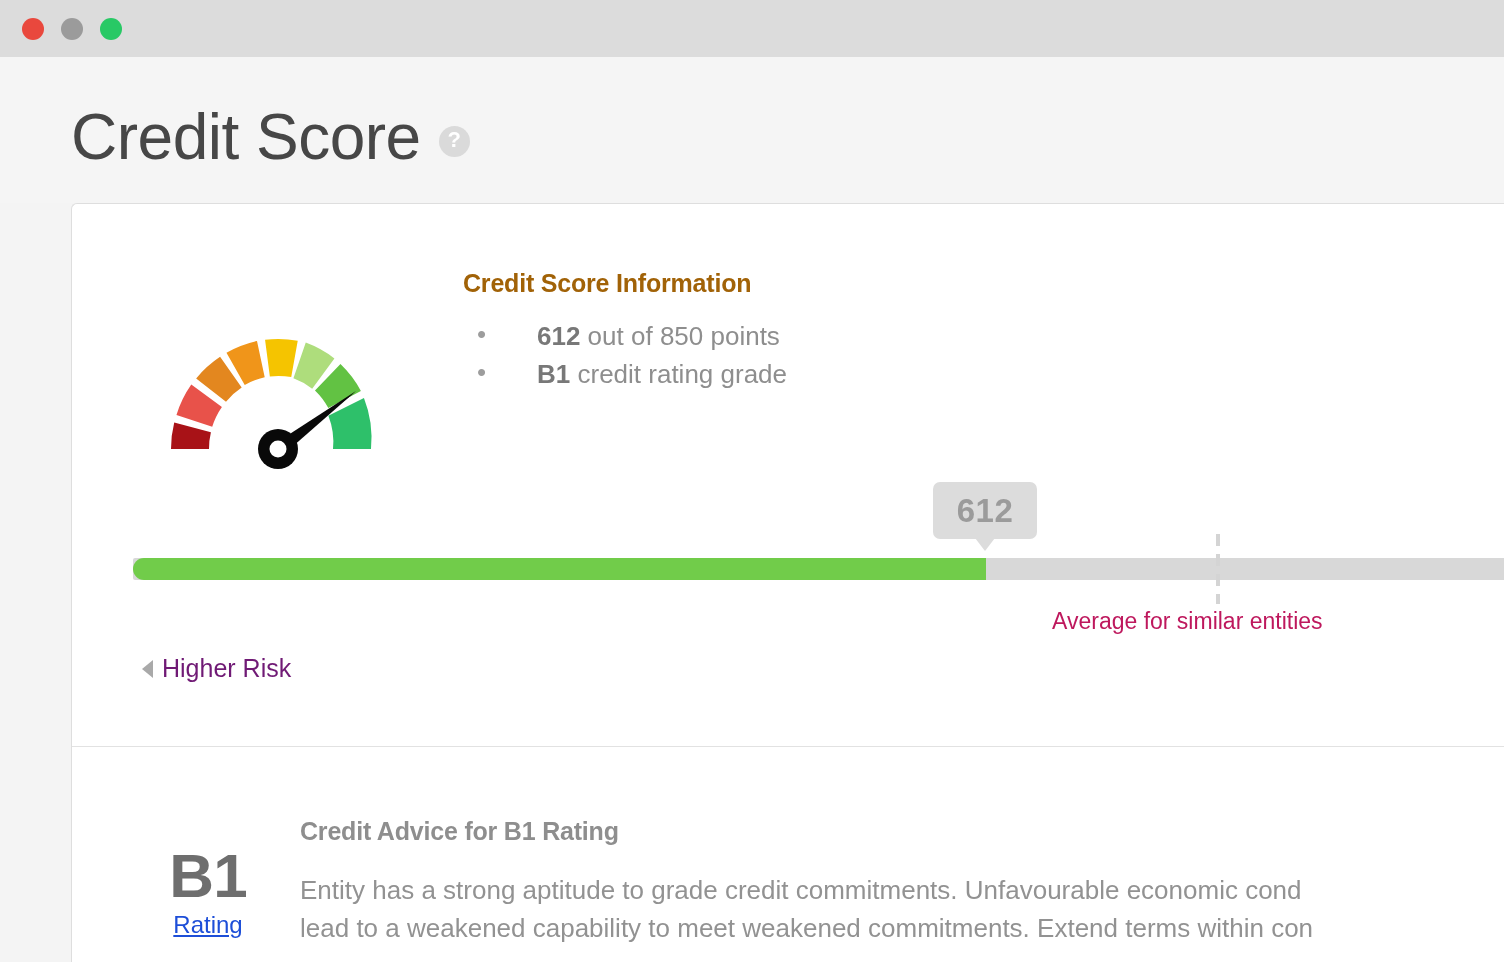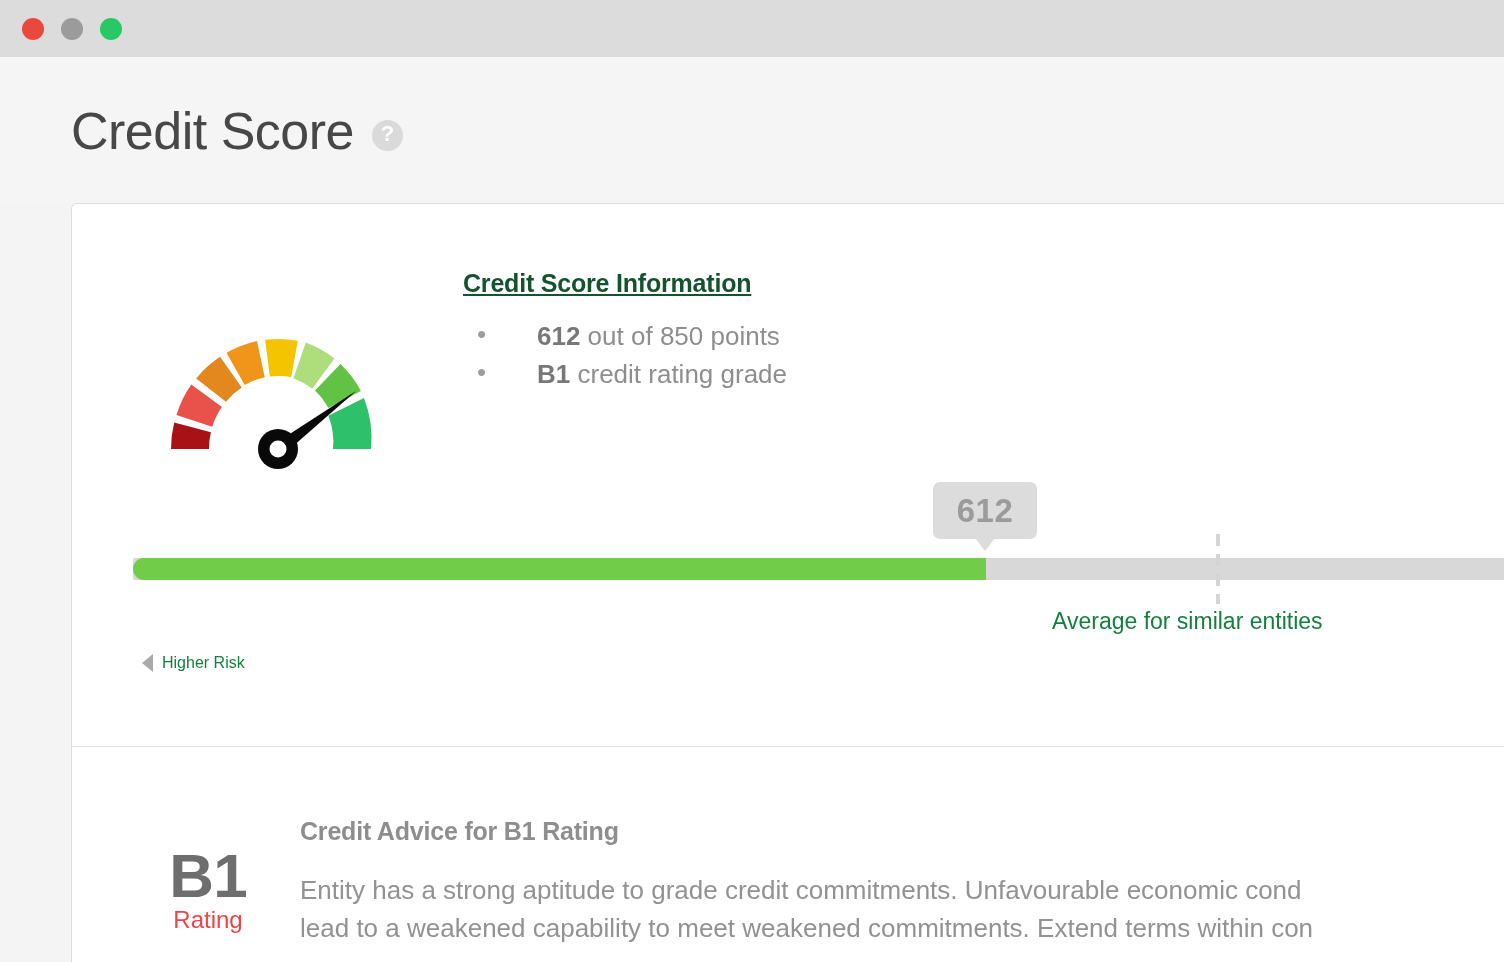--- a/index.html
+++ b/index.html
@@ -39,21 +39,21 @@
   }
   .page-title-row {
     position: absolute;
     left: 71px;
     top: 48px;
     display: flex;
     align-items: center;
     gap: 18px;
   }
   .page-title {
-    font-size: 52px;
+    font-size: 64px;
     font-weight: 400;
     color: #474747;
     letter-spacing: -0.5px;
     line-height: 1;
   }
   .help-icon {
     width: 31px; height: 31px;
     border-radius: 50%;
     background: #dadada;
     color: #ffffff;
@@ -102,23 +102,22 @@
   
   .info {
     position: absolute;
     left: 391px;
     top: 65px;
     width: 520px;
   }
   .info-heading {
     font-size: 25px;
     font-weight: 700;
-    color: #14532d;
+    color: #a16207;
     letter-spacing: -0.2px;
-    text-decoration: underline;
   }
   .info-list { list-style: none; margin-top: 20px; }
   .info-list li {
     position: relative;
     font-size: 26px;
     color: #8e8e8e;
     line-height: 1.45;
     padding-left: 74px;
   }
   .info-list li::before {
@@ -191,39 +190,39 @@
       to bottom,
       #d4d4d4 0px, #d4d4d4 12px,
       transparent 12px, transparent 20px
     );
   }
   .avg-label {
     position: absolute;
     left: 980px;
     top: 404px;
     font-size: 23px;
-    color: #15803d;
+    color: #be185d;
     white-space: nowrap;
   }
 
   .higher-risk {
     position: absolute;
     left: 70px;
     top: 450px;
     display: flex;
     align-items: center;
     gap: 9px;
   }
   .hr-arrow {
     width: 0; height: 0;
     border-top: 9px solid transparent;
     border-bottom: 9px solid transparent;
     border-right: 11px solid #a9a9a9;
   }
-  .hr-label { font-size: 16px; color: #15803d; }
+  .hr-label { font-size: 25px; color: #701a75; }
 
   
   .section-bottom {
     position: absolute;
     left: 0; top: 543px;
     width: 1460px;
     height: 257px;
   }
   .rating-badge {
     position: absolute;
@@ -234,21 +233,23 @@
   }
   .rating-badge .big {
     font-size: 62px;
     font-weight: 700;
     color: #6e6e6e;
     line-height: 0.95;
     letter-spacing: -1px;
   }
   .rating-badge .small {
     font-size: 24px;
-    color: #ef4444;
+    color: #1d4ed8;
+    margin-top: 5px;
+    text-decoration: underline;
   }
   .advice { position: absolute; left: 228px; top: 70px; width: 1300px; }
   .advice-title {
     font-size: 25px;
     font-weight: 700;
     color: #8e8e8e;
     letter-spacing: -0.2px;
   }
   .advice-body {
     margin-top: 25px;

